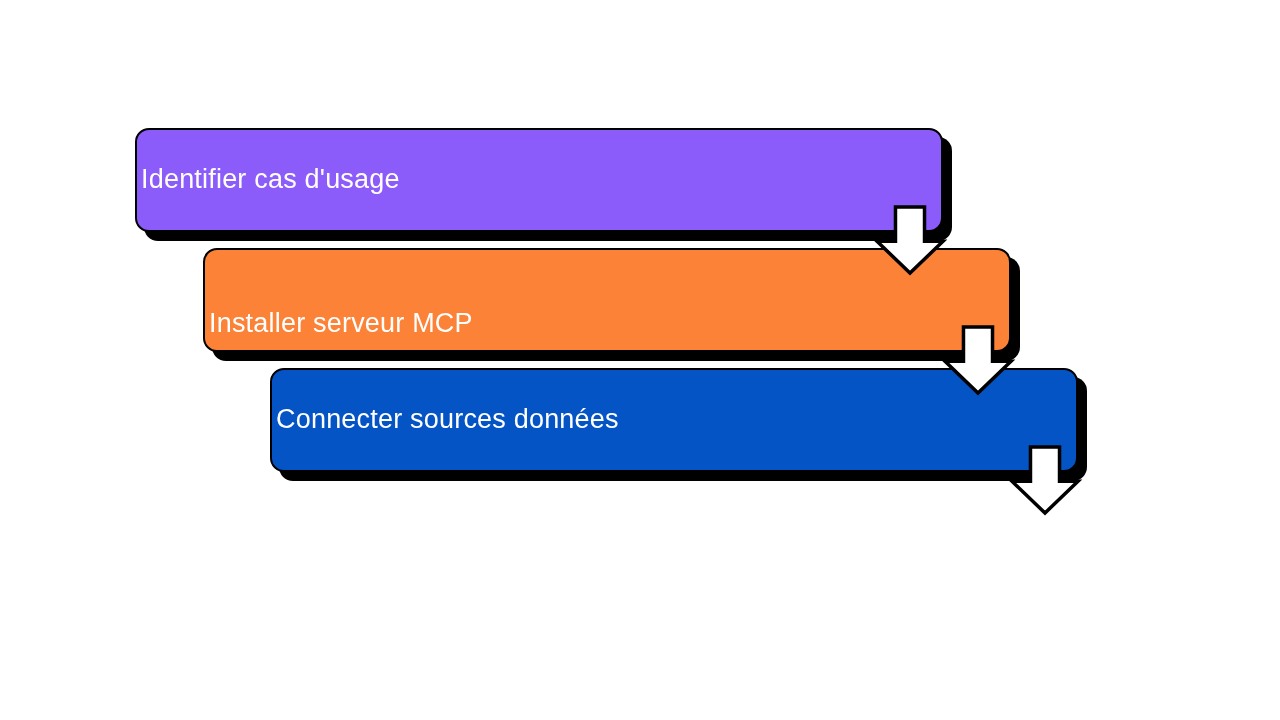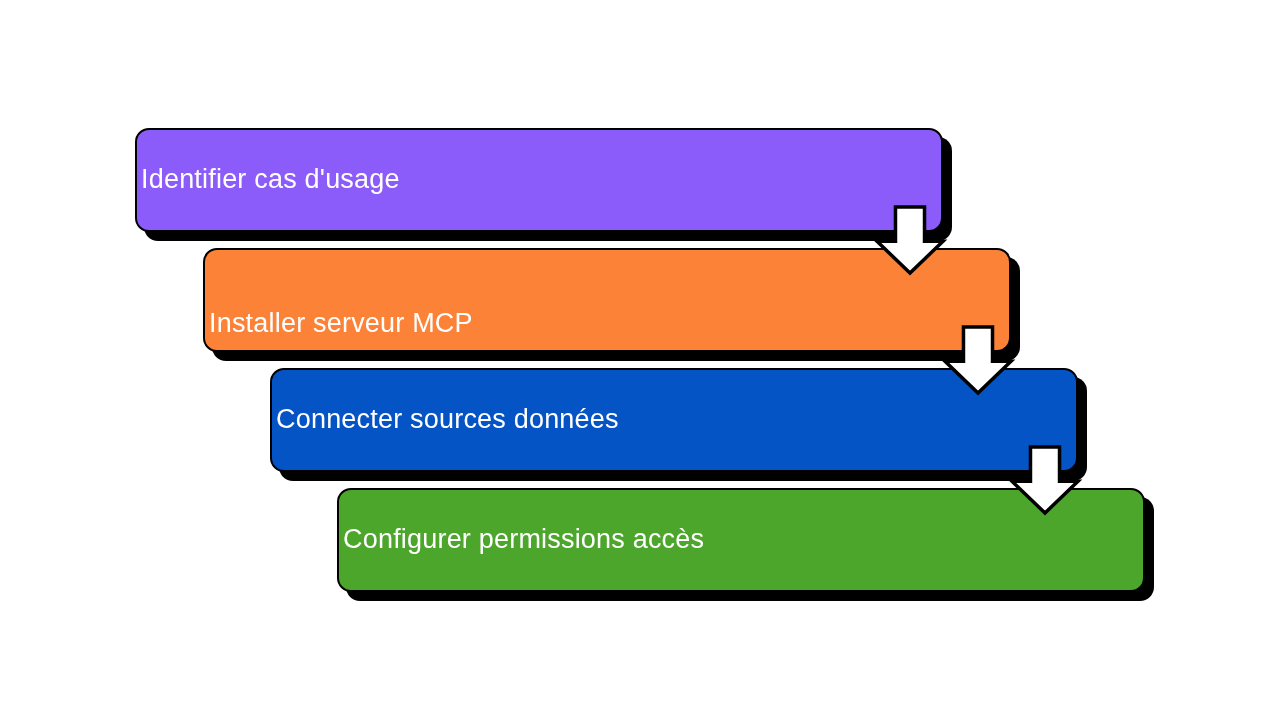--- a/index.html
+++ b/index.html
@@ -57,23 +57,20 @@
   </div>
 
   <div class="step" style="left: 203px; top: 248px; width: 808px; height: 104px; background: rgb(252, 130, 56); z-index: 11; border-color: rgb(0, 0, 0); box-shadow: rgb(0, 0, 0) 9px 9px 0px 0px;">
     <span class="step-label" style="color: rgb(255, 255, 255); margin-top: 47px;">Installer serveur MCP</span>
   </div>
 
   <div class="step" style="left: 270px; top: 368px; width: 808px; height: 104px; background: rgb(5, 84, 198); z-index: 12; border-color: rgb(0, 0, 0); box-shadow: rgb(0, 0, 0) 9px 9px 0px 0px;">
     <span class="step-label" style="color: rgb(255, 255, 255);">Connecter sources données</span>
   </div>
 
-  <div class="step" style="left: 337px; top: 488px; width: 808px; height: 104px; background: rgb(76, 166, 44); z-index: 13; border-color: rgb(0, 0, 0); box-shadow: rgb(0, 0, 0) 9px 9px 0px 0px;">
-    <span class="step-label" style="color: rgb(255, 255, 255);">Configurer permissions accès</span>
-  </div>
 
   <div class="arrow" style="left: 877px; top: 207px; width: 66px; height: 66px; z-index: 50;">
     <svg viewBox="0 0 100 100" preserveAspectRatio="none">
       <polygon points="28,0 72,0 72,52 100,52 50,100 0,52 28,52" fill="#ffffff" stroke="#000000" stroke-width="3.5" stroke-linejoin="miter" vector-effect="non-scaling-stroke"></polygon>
     </svg>
   </div>
 
   <div class="arrow" style="left: 945px; top: 327px; width: 66px; height: 66px; z-index: 51;">
     <svg viewBox="0 0 100 100" preserveAspectRatio="none">
       <polygon points="28,0 72,0 72,52 100,52 50,100 0,52 28,52" fill="#ffffff" stroke="#000000" stroke-width="3.5" stroke-linejoin="miter" vector-effect="non-scaling-stroke"></polygon>

